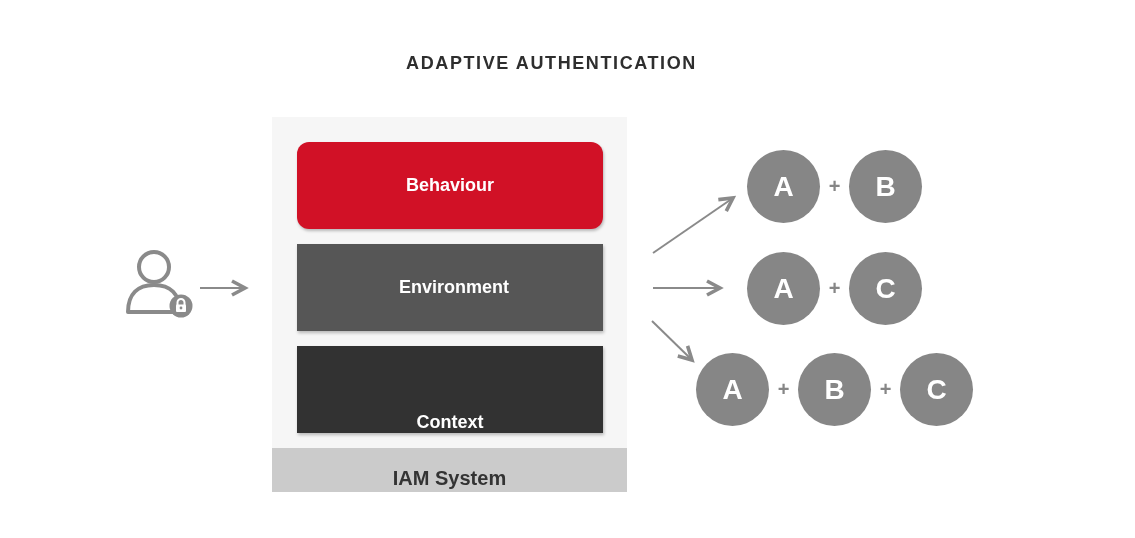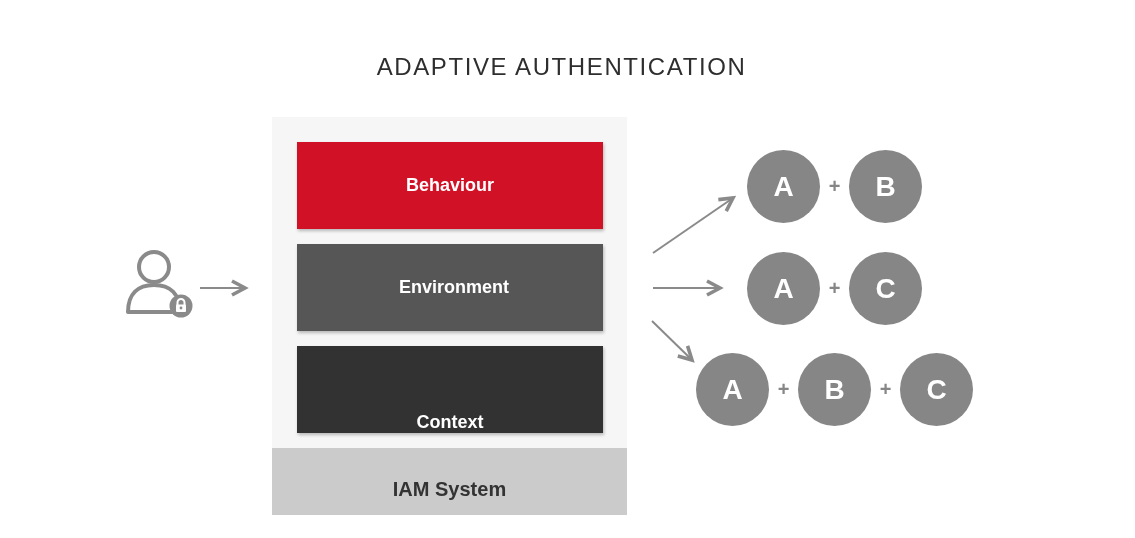--- a/index.html
+++ b/index.html
@@ -8,25 +8,25 @@
   .canvas {
     position: relative;
     width: 1135px;
     height: 538px;
     background: #ffffff;
     overflow: hidden;
   }
   .title {
     position: absolute;
     top: 53px;
-    left: 10px;
+    left: 0;
     width: 1103px;
     text-align: center;
-    font-size: 24px;
-    font-weight: 400;
+    font-size: 18px;
+    font-weight: 700;
     letter-spacing: 1.6px;
     color: #2e2e2e;
   }
   .panel {
     position: absolute;
     left: 272px;
     top: 117px;
     width: 355px;
     height: 331px;
     background: #f6f6f6;
@@ -37,29 +37,29 @@
     width: 306px;
     height: 87px;
     display: flex;
     align-items: center;
     justify-content: center;
     color: #ffffff;
     font-size: 18px;
     font-weight: 700;
     box-shadow: 1px 2px 3px rgba(0,0,0,0.25);
   }
-  .layer-1 { top: 25px; }
+  .layer-1 { top: 25px; border-radius: 12px; }
   .layer-2 { top: 127px; }
   .layer-3 { top: 229px; }
   .iam-base {
     position: absolute;
     left: 272px;
     top: 448px;
     width: 355px;
-    height: 67px;
+    height: 44px;
     background: #cbcbcb;
     display: flex;
     align-items: center;
     justify-content: center;
     padding-top: 16px;
     color: #333333;
     font-size: 20px;
     font-weight: 700;
   }
   .combo-row {

